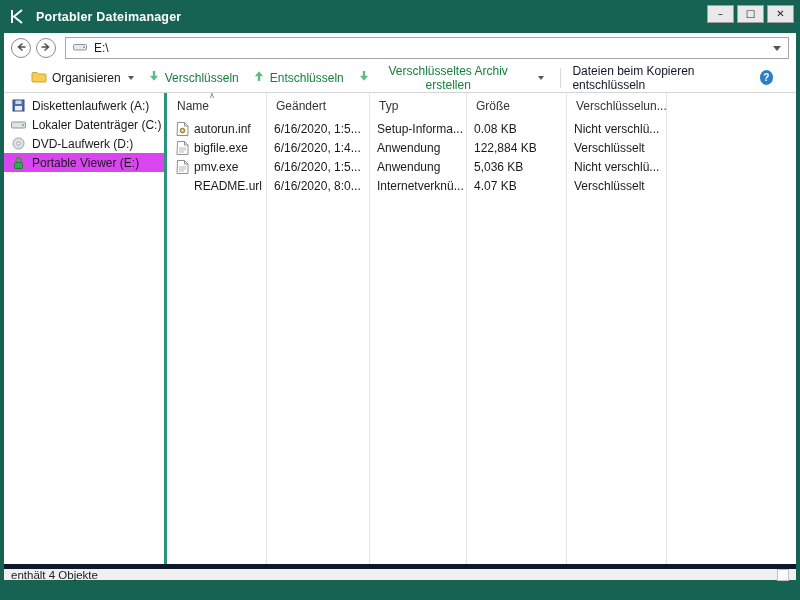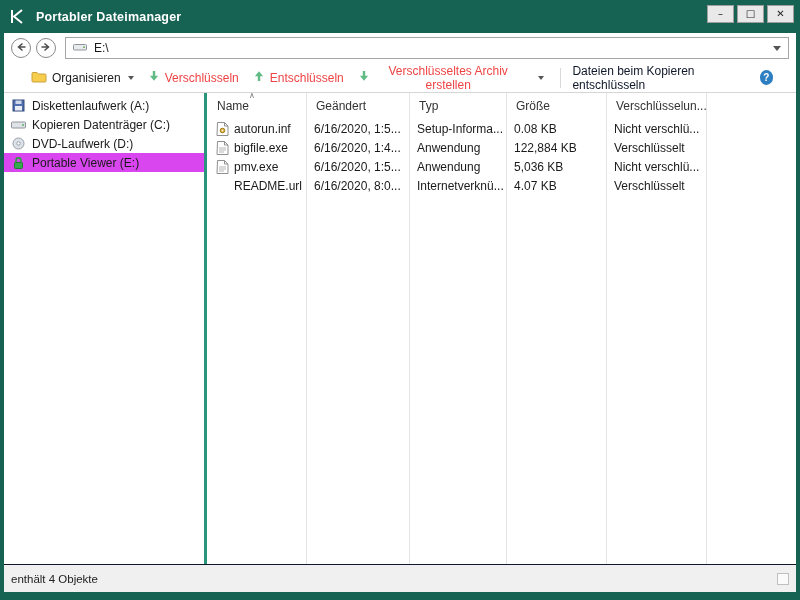--- a/index.html
+++ b/index.html
@@ -28,52 +28,52 @@
                 align-items: center; padding: 0 7px; gap: 7px; margin-left: 4px; }
   .addr-text { flex: 1; }
   .tri-down { width: 0; height: 0; border-left: 4px solid transparent; border-right: 4px solid transparent;
               border-top: 5px solid #555; display: inline-block; }
 
   
   .toolbar { height: 30px; border-bottom: 1px solid #d6d6d6; display: flex; align-items: center;
              padding: 0 23px; gap: 6px; flex: none; }
   .tb-btn { display: flex; align-items: center; gap: 5px; background: none; border: none; font-size: 12px;
             font-family: "Liberation Sans", sans-serif; padding: 3px 4px; color: #1a1a1a; }
-  .tb-btn.disabled { color: #ef4444; }
+  .tb-btn.disabled { color: #15803d; }
   .tb-caret { width: 0; height: 0; border-left: 3.5px solid transparent; border-right: 3.5px solid transparent;
               border-top: 4px solid #555; display: inline-block; margin-left: 2px; }
   .tb-sep { width: 1px; height: 20px; background: #d9d9d9; margin: 0 6px; }
   .tb-text { color: #0f172a; }
   .spacer { flex: 1; }
   .help { width: 15px; height: 15px; border-radius: 50%; background: #2d7fc1; color: #fff; font-weight: bold;
           font-size: 10px; display: flex; align-items: center; justify-content: center; border: none; }
 
   
   .main { height: 471px; display: flex; flex: none; }
-  .sidebar { width: 200px; padding-top: 3px; flex: none; }
+  .sidebar { width: 160px; padding-top: 3px; flex: none; }
   .side-item { height: 19px; display: flex; align-items: center; gap: 6px; padding-left: 7px; cursor: default; }
   .side-item.selected { background: #d946ef; }
   .si-icon { width: 15px; display: flex; justify-content: center; }
   .divider { width: 3px; background: #2a947b; background: #2a947c; flex: none; }
 
   .filelist { flex: 1; position: relative; }
   .col-line { position: absolute; top: 0; bottom: 0; width: 1px; background: #e4e4e4; }
   .fl-header { display: grid; grid-template-columns: 99px 103px 97px 100px 100px 1fr; height: 26px;
                align-items: center; color: #333; position: relative; }
   .fl-hcell { padding-left: 10px; position: relative; height: 100%; display: flex; align-items: center; }
   .sort { position: absolute; top: -2px; left: 42px; font-size: 8px; color: #777;
           font-family: "DejaVu Sans", sans-serif; }
   .fl-row { display: grid; grid-template-columns: 99px 103px 97px 100px 100px 1fr; height: 19px;
             align-items: center; }
   .cell { padding-left: 8px; white-space: nowrap; overflow: hidden; }
   .c-name { padding-left: 9px; display: flex; align-items: center; gap: 5px; }
   .f-icon { width: 13px; flex: none; display: flex; }
 
   
-  .statusbar { height: 28px; background: #f0f0f0; border-top: 1px solid #0f172a; display: flex;
+  .statusbar { height: 16px; background: #f0f0f0; border-top: 5px solid #0f172a; display: flex;
                align-items: center; padding: 0 7px; font-size: 11.5px; color: #222; flex: none; text-align: center; }
   .grip { width: 12px; height: 12px; background: #fafafa; border: 1px solid #c0c0c0; margin-left: auto; }
 </style>
 </head>
 <body>
 
 <div class="window">
 
   <div class="titlebar">
     <span class="logo">
@@ -182,21 +182,21 @@
           </span>
           <span>Diskettenlaufwerk (A:)</span>
         </div>
         <div class="side-item">
           <span class="si-icon">
             <svg width="15" height="13" viewBox="0 0 15 13">
                 <rect x="0.5" y="4" width="14" height="6" rx="1" fill="#dfe3e8" stroke="#8e959c"></rect>
                 <circle cx="12" cy="7" r="1" fill="#59b36a"></circle>
               </svg>
           </span>
-          <span>Kopieren Datenträger (C:)</span>
+          <span>Lokaler Datenträger (C:)</span>
         </div>
         <div class="side-item">
           <span class="si-icon">
             <svg width="13" height="13" viewBox="0 0 13 13">
                 <circle cx="6.5" cy="6.5" r="5.5" fill="#dde2e8" stroke="#98a0a8"></circle>
                 <circle cx="6.5" cy="6.5" r="1.7" fill="#ffffff" stroke="#98a0a8"></circle>
               </svg>
           </span>
           <span>DVD-Laufwerk (D:)</span>
         </div>

